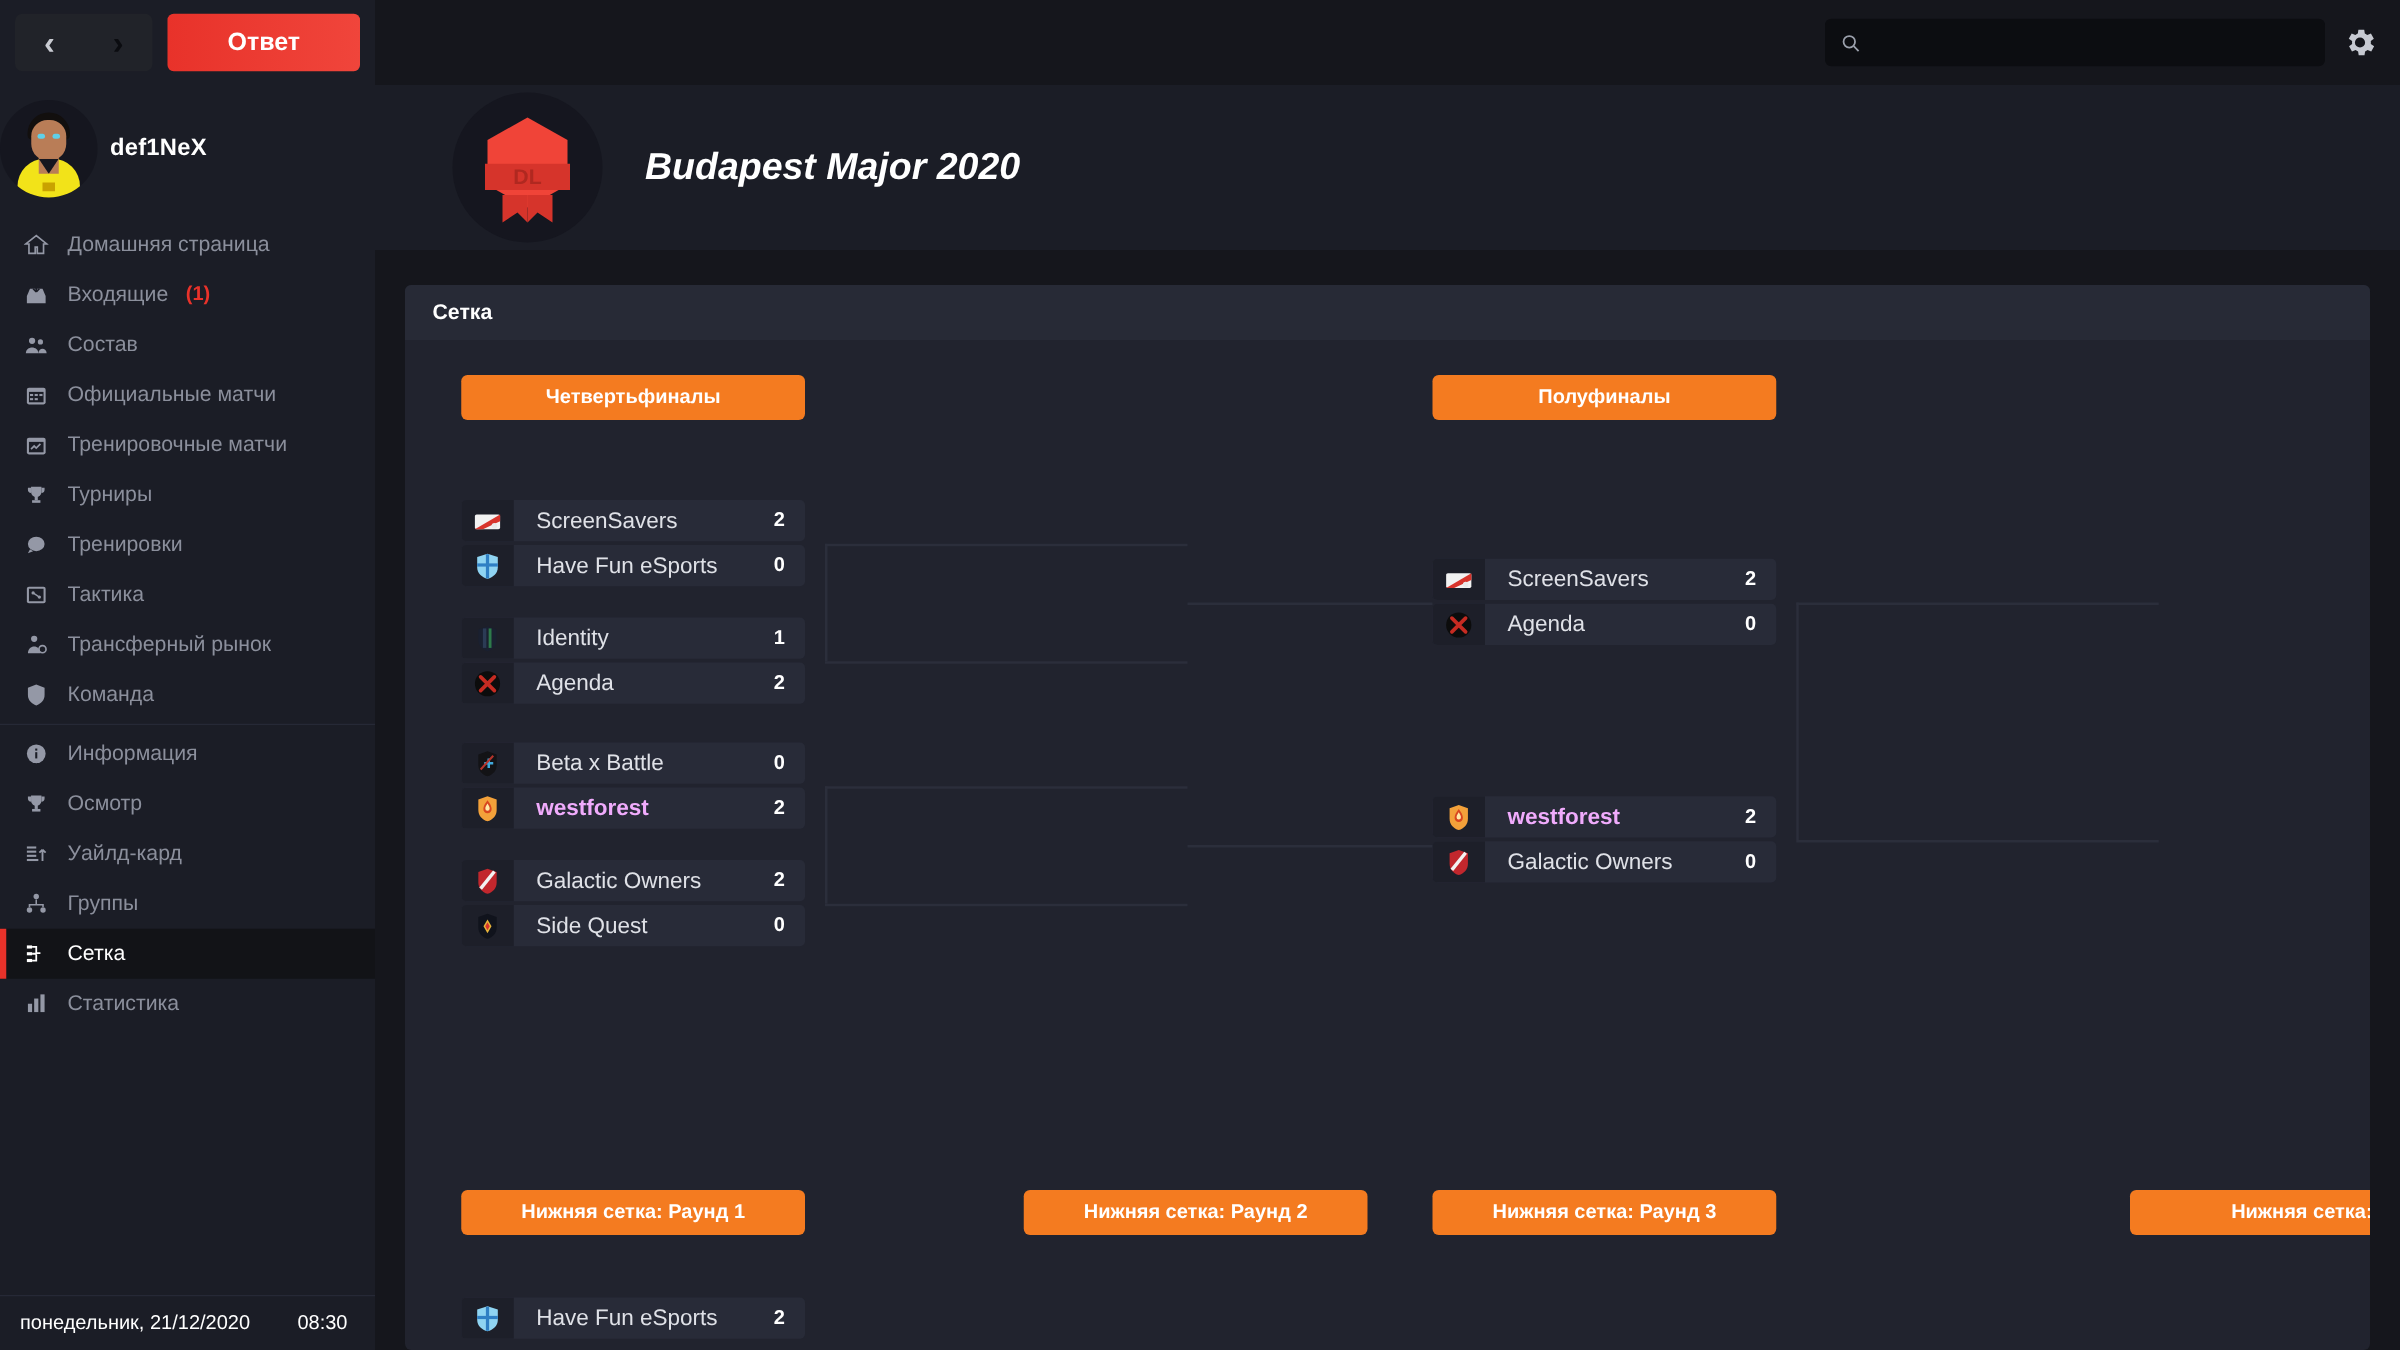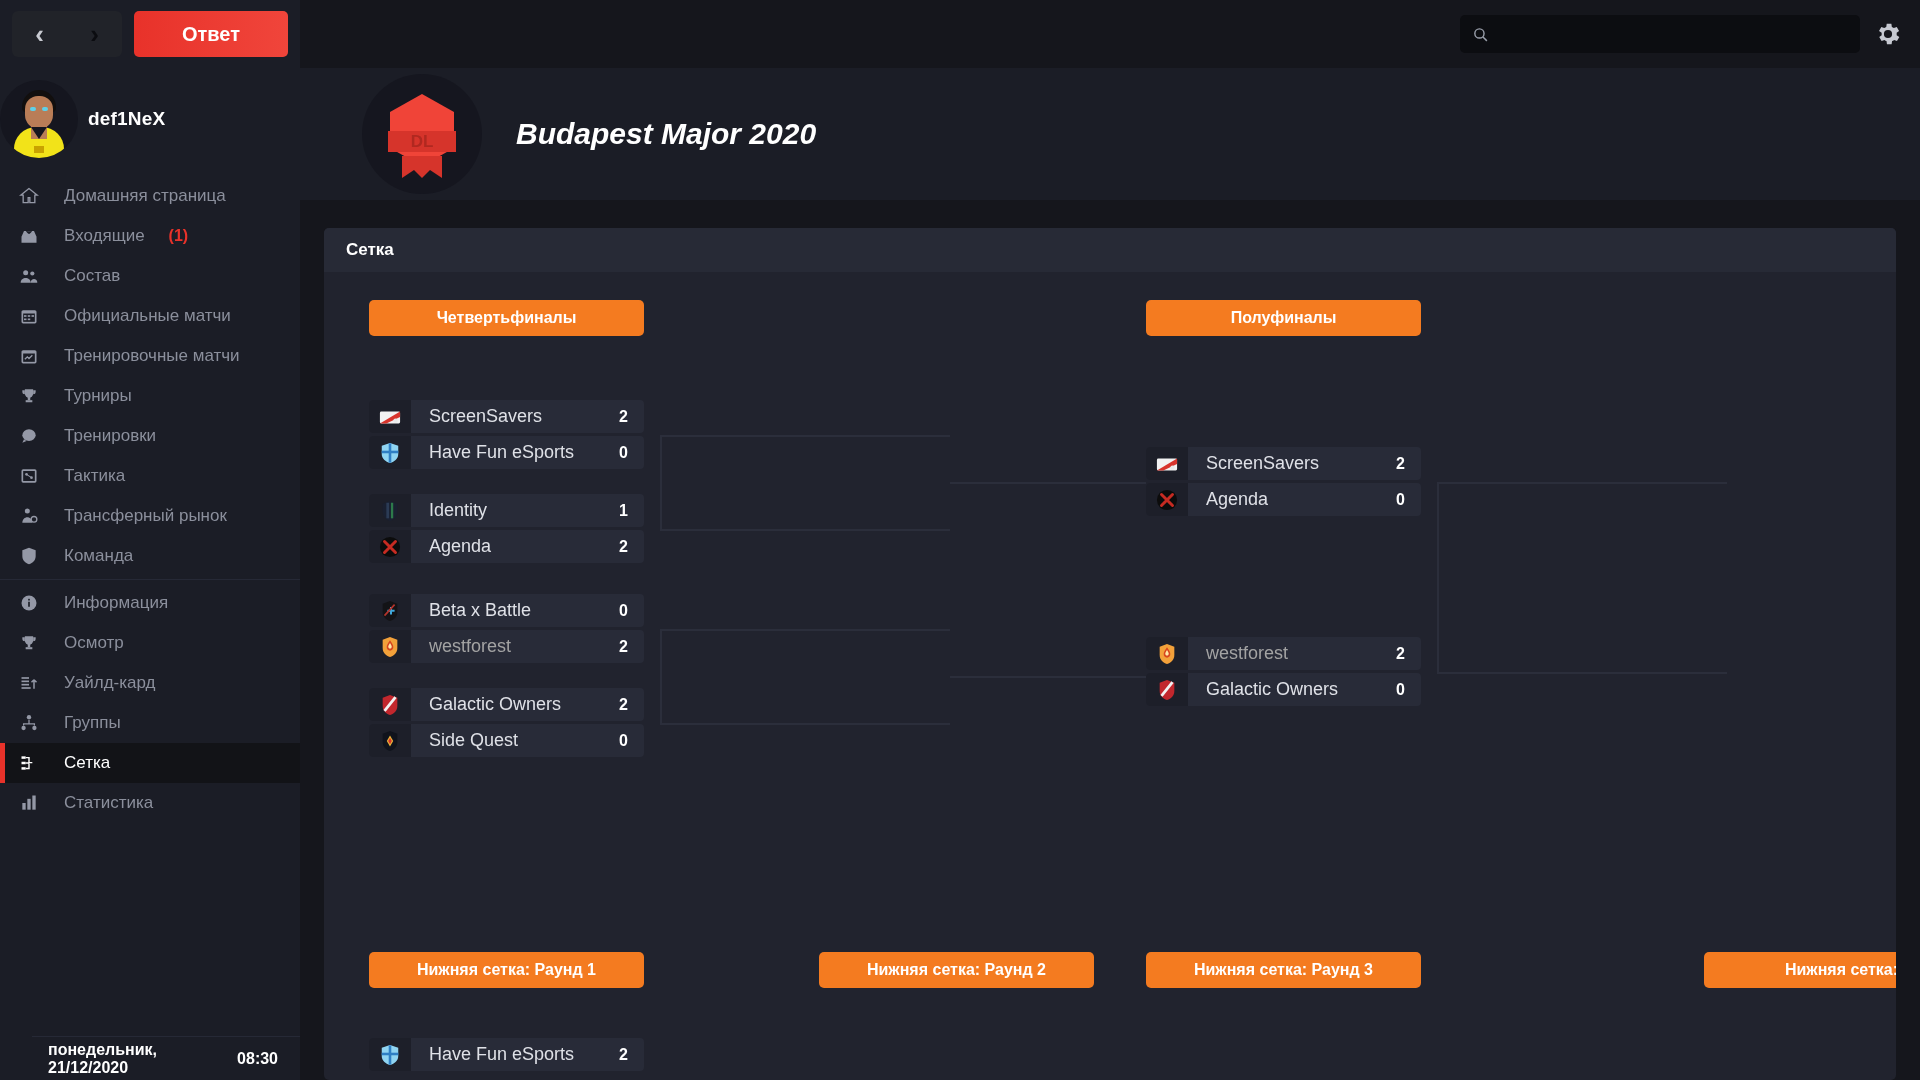--- a/index.html
+++ b/index.html
@@ -55,37 +55,37 @@
     background:#f2e319; border-radius:22px 22px 0 0; }
   .av-neck { position:absolute; left:31px; top:46px; width:16px; height:13px; background:#b97d57; }
   .av-v { position:absolute; left:31px; top:47px; width:16px; height:12px;
     background:#15161f; clip-path: polygon(0 0,100% 0,50% 100%); }
   .av-badge { position:absolute; left:34px; top:66px; width:10px; height:7px; background:#c9a200; }
   .username { color: #fff; font-size: 19px; font-weight: 700; letter-spacing:.2px; }
 
   .nav { flex: 1; padding-top: 2px; }
   .nav-sep { height: 1px; background: #262936; margin: 3px 0; }
   .nav-item {
-    display: flex; align-items: center; gap: 24px;
+    display: flex; align-items: center; gap: 14px;
     height: 40px; padding: 0 0 0 18px;
     color: #8b8f9c; font-size: 17px; cursor: pointer;
     position: relative; white-space: nowrap;
   }
   .nav-item.active { background: #121317; color: #fff; font-weight: 400; }
   .nav-item.active::before {
     content:""; position:absolute; left:0; top:0; bottom:0; width:5px; background:#e8322a;
   }
   .nav-ico { width: 22px; height: 22px; flex:0 0 22px; display:flex; align-items:center; justify-content:center; }
   .nav-ico svg { width: 20px; height: 20px; fill: #9498a6; }
   .nav-item.active .nav-ico svg { fill: #ffffff; }
   .badge-count { color: #e8322a; font-weight: 700; font-size: 16px; }
   .datebar {
     height: 44px; display: flex; align-items: center; justify-content: space-between;
     padding: 0 22px 0 16px; border-top: 1px solid #262936;
-    color: #ffffff; font-size: 16px; font-weight: 700; background:#1b1d26;margin-left:32px;
+    color: #ffffff; font-size: 16px; font-weight: 400; background:#1b1d26;
   }
 
   
   .main { flex: 1; height: 1080px; display: flex; flex-direction: column; background: #15161c; min-width:0; }
   .topbar {
     height: 68px; display: flex; align-items: center; justify-content: flex-end;
     padding: 0 18px; gap: 14px; background: #15161c; flex: 0 0 68px;
   }
   .searchbox {
     width: 400px; height: 38px; background: #0c0d11; border-radius: 5px;
@@ -127,21 +127,21 @@
   .row {
     height: 33px; background: #282b38; border-radius: 4px; margin-bottom: 3px;
     display: flex; align-items: center; overflow: hidden;
   }
   .row.r2 { margin-bottom: 0; }
   .crest-cell {
     width: 42px; height: 33px; background: #1d1f29; flex: 0 0 42px;
     display: flex; align-items: center; justify-content: center;
   }
   .tname { flex: 1; padding-left: 18px; color: #dfe1e7; font-size: 18px; white-space: nowrap; }
-  .tname.own { color: #a3a3a3; font-weight: 400; }
+  .tname.own { color: #f0abfc; font-weight: 700; }
   .score { padding-right: 16px; color: #fff; font-size: 16px; font-weight: 700; }
   .line { position: absolute; background: #2b2e3b; }
 
   
   .crest { width: 22px; height: 24px; position: relative; }
   .shield { width: 100%; height: 100%; }
 </style>
 </head>
 <body>
 

